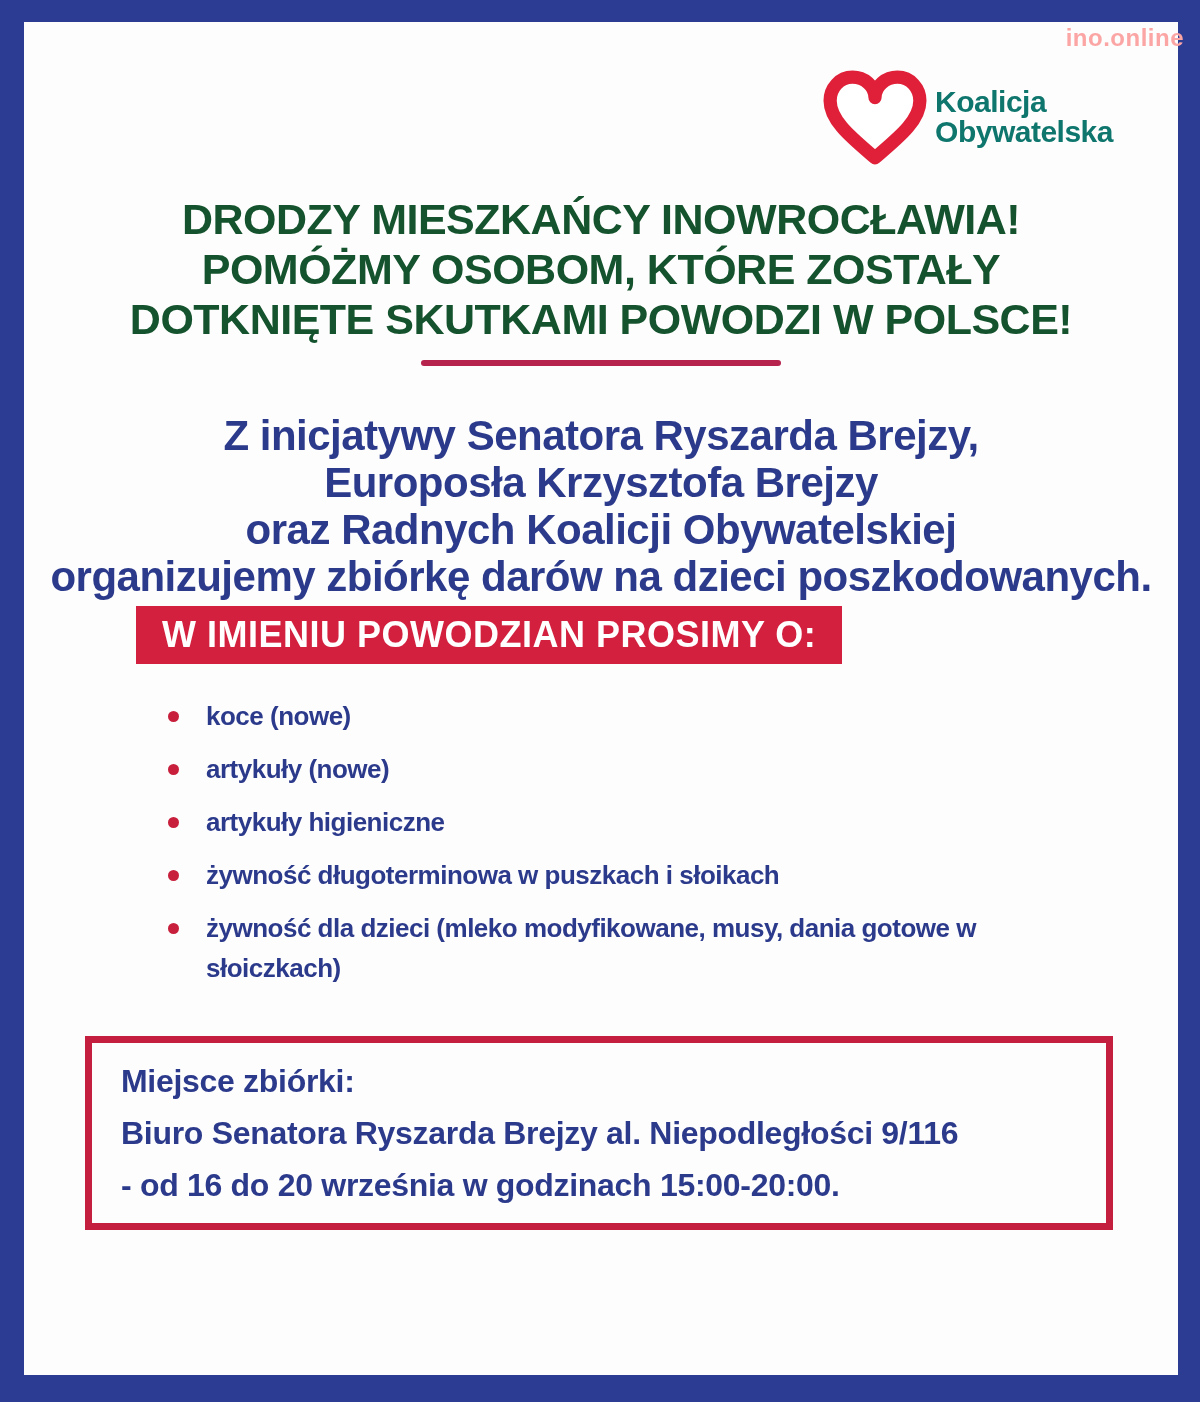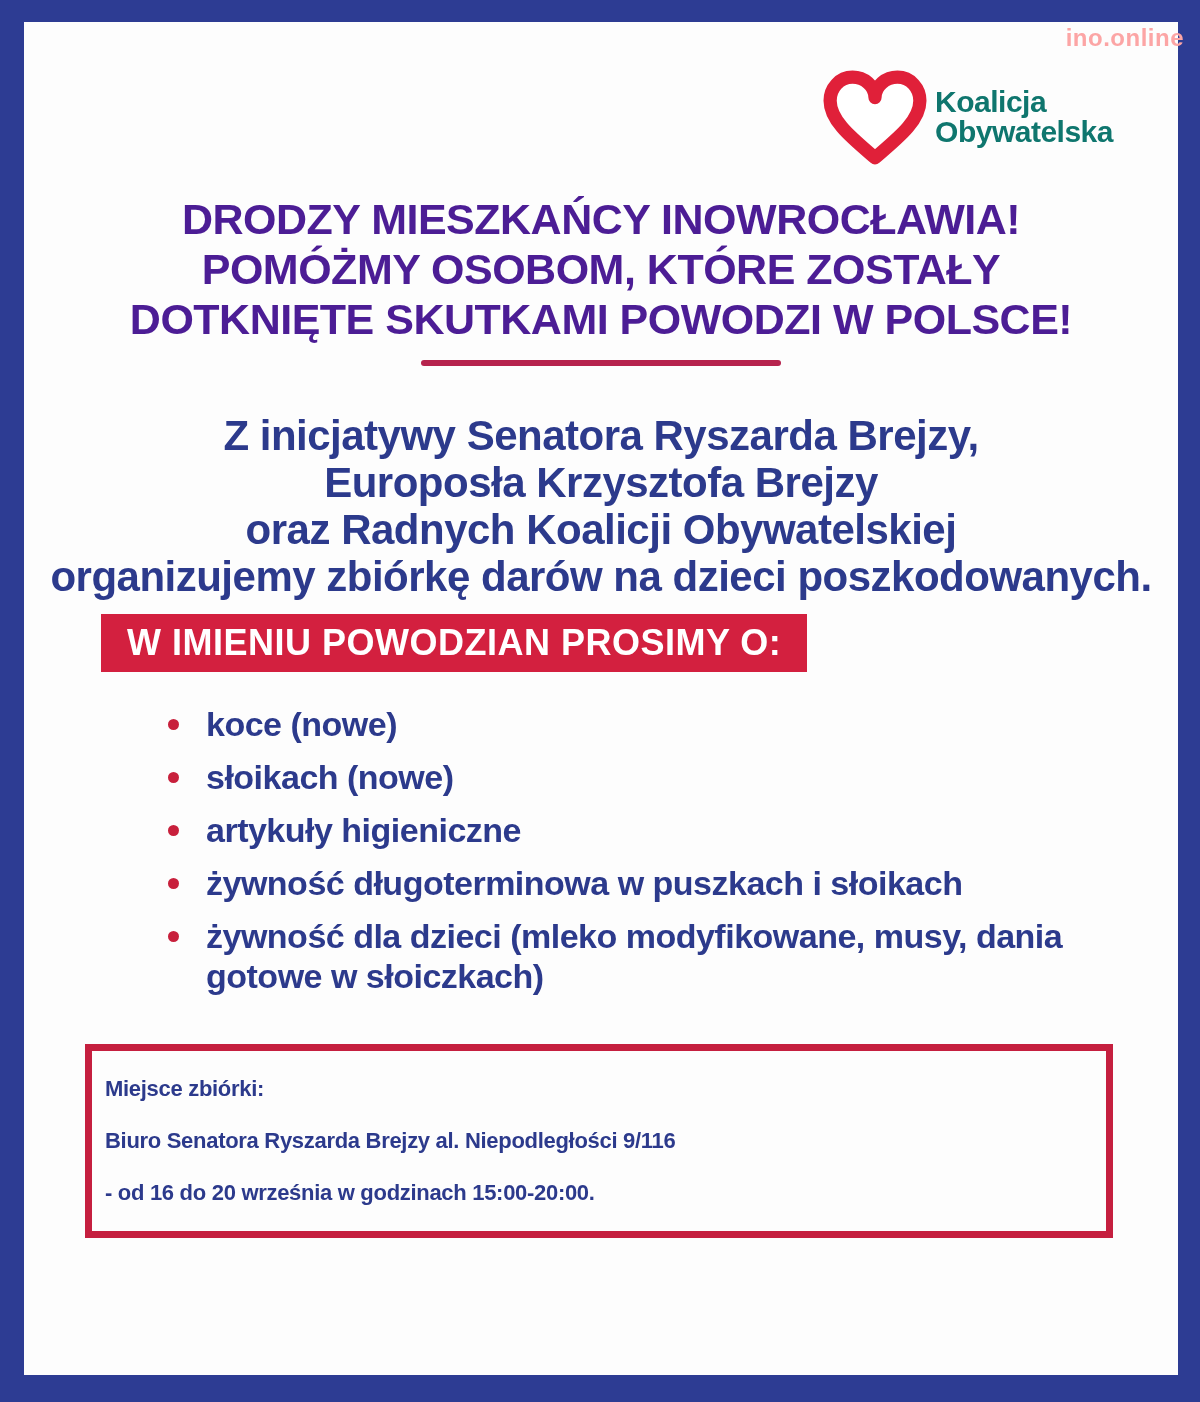--- a/index.html
+++ b/index.html
@@ -49,21 +49,21 @@
     margin-left: 6px;
     color: #0f766e;
     font-weight: bold;
     font-size: 30px;
     line-height: 30px;
     letter-spacing: -0.5px;
   }
   .headline {
     margin-top: 26px;
     text-align: center;
-    color: #4c1d95;
+    color: #14532d;
     font-weight: bold;
     font-size: 43px;
     line-height: 50px;
     letter-spacing: -0.5px;
   }
   .divider {
     width: 360px;
     height: 6px;
     background: #b6234d;
     margin: 16px auto 0 auto;
@@ -72,22 +72,22 @@
   .intro {
     margin-top: 46px;
     text-align: center;
     color: #2c3a8c;
     font-weight: bold;
     font-size: 42px;
     line-height: 47px;
     letter-spacing: -0.5px;
   }
   .banner-row {
-    margin-top: 14px;
-    padding-left: 77px;
+    margin-top: 6px;
+    padding-left: 112px;
   }
   .banner {
     display: inline-block;
     background: #d3203f;
     color: #ffffff;
     font-weight: bold;
     font-size: 36px;
     line-height: 40px;
     padding: 9px 26px;
     letter-spacing: 0.5px;
@@ -96,42 +96,42 @@
     list-style: none;
     margin: 32px 0 0 0;
     padding: 0 0 0 144px;
   }
   .bullets li {
     position: relative;
     padding-left: 38px;
     margin-bottom: 13px;
     color: #2c3a8c;
     font-weight: bold;
-    font-size: 34px;
+    font-size: 26px;
     line-height: 40px;
     max-width: 900px;
     letter-spacing: -0.5px;
   }
   .bullets li::before {
     content: "";
     position: absolute;
     left: 0;
     top: 15px;
     width: 11px;
     height: 11px;
     border-radius: 50%;
     background: #c8203c;
   }
   .place-box {
     margin: 48px 65px 0 61px;
     border: 7px solid #c51f3f;
-    padding: 12px 13px;
+    padding: 12px 29px;
     color: #2c3a8c;
     font-weight: bold;
-    font-size: 22px;
+    font-size: 32px;
     line-height: 52px;
     letter-spacing: -0.3px;
   }
   .place-box .line {
     white-space: nowrap;
   }
 </style>
 </head>
 <body>
 
@@ -163,21 +163,21 @@
     <div>oraz Radnych Koalicji Obywatelskiej</div>
     <div>organizujemy zbiórkę darów na dzieci poszkodowanych.</div>
   </div>
 
   <div class="banner-row">
     <span class="banner">W IMIENIU POWODZIAN PROSIMY O:</span>
   </div>
 
   <ul class="bullets">
     <li>koce (nowe)</li>
-    <li>słoikach (nowe)</li>
+    <li>artykuły (nowe)</li>
     <li>artykuły higieniczne</li>
     <li>żywność długoterminowa w puszkach i słoikach</li>
     <li>żywność dla dzieci (mleko modyfikowane, musy, dania gotowe w słoiczkach)</li>
   </ul>
 
   <div class="place-box">
     <div class="line">Miejsce zbiórki:</div>
     <div class="line">Biuro Senatora Ryszarda Brejzy al. Niepodległości 9/116</div>
     <div class="line">- od 16 do 20 września w godzinach 15:00-20:00.</div>
   </div>

